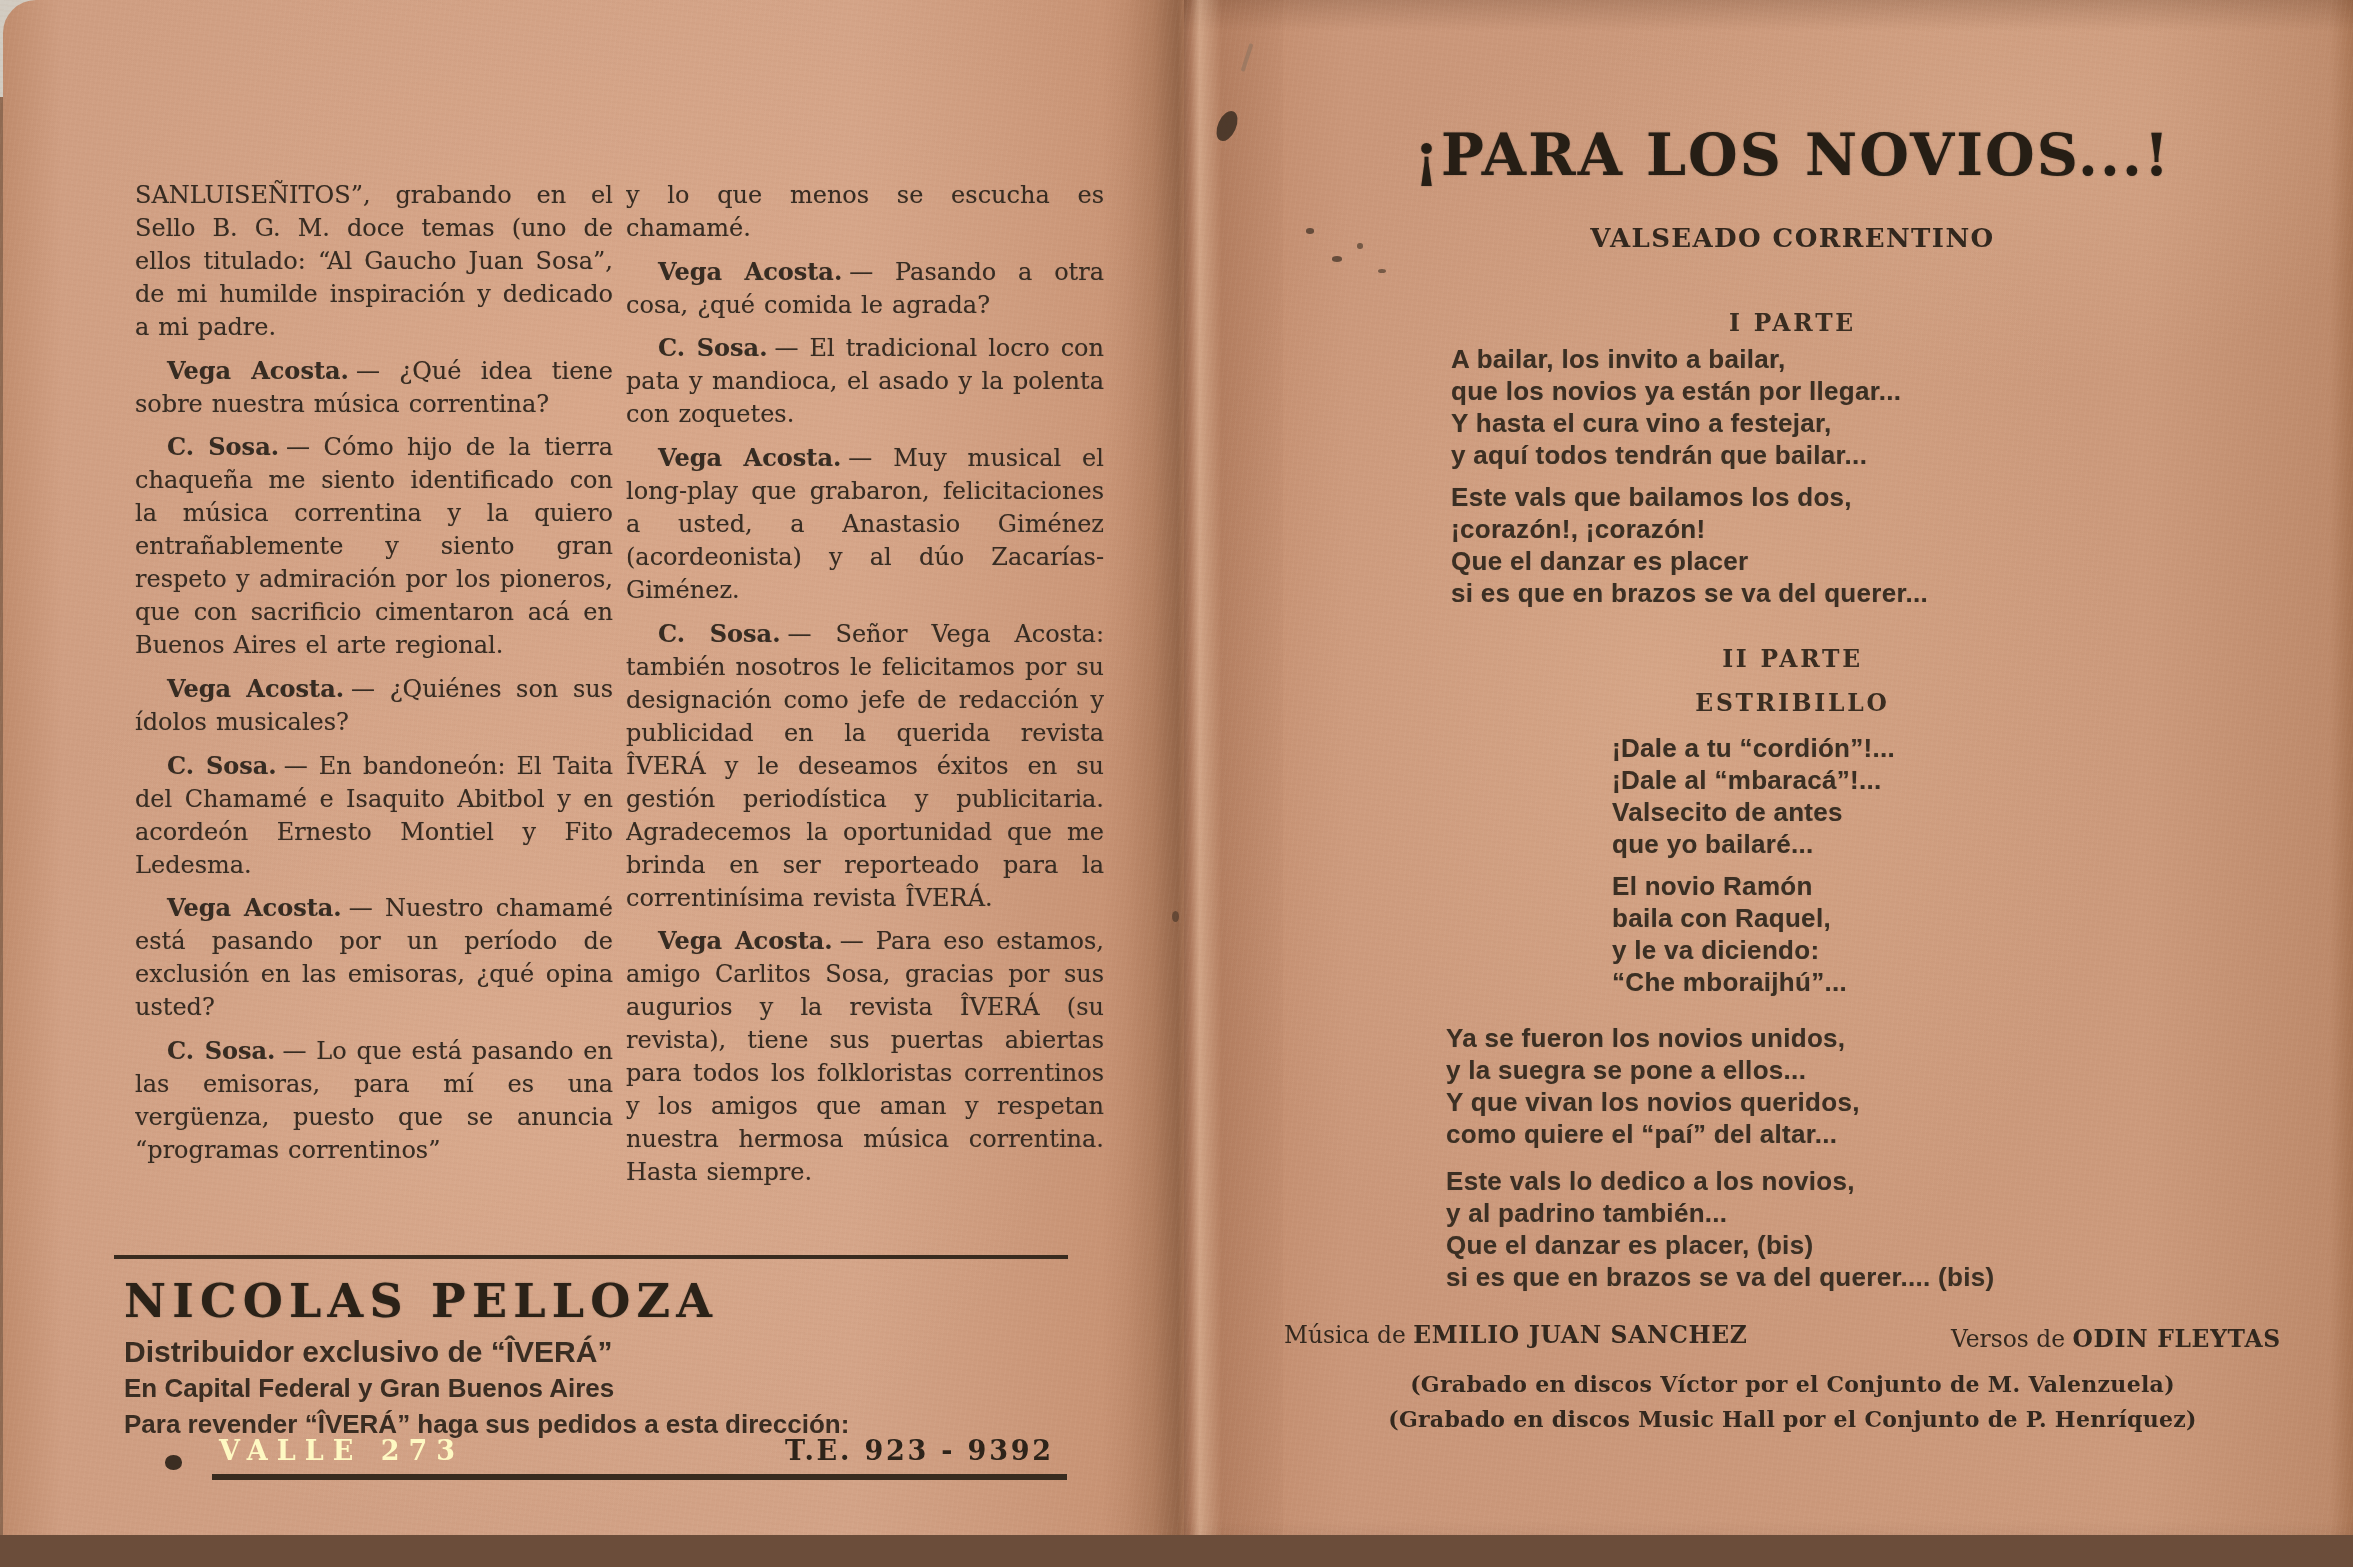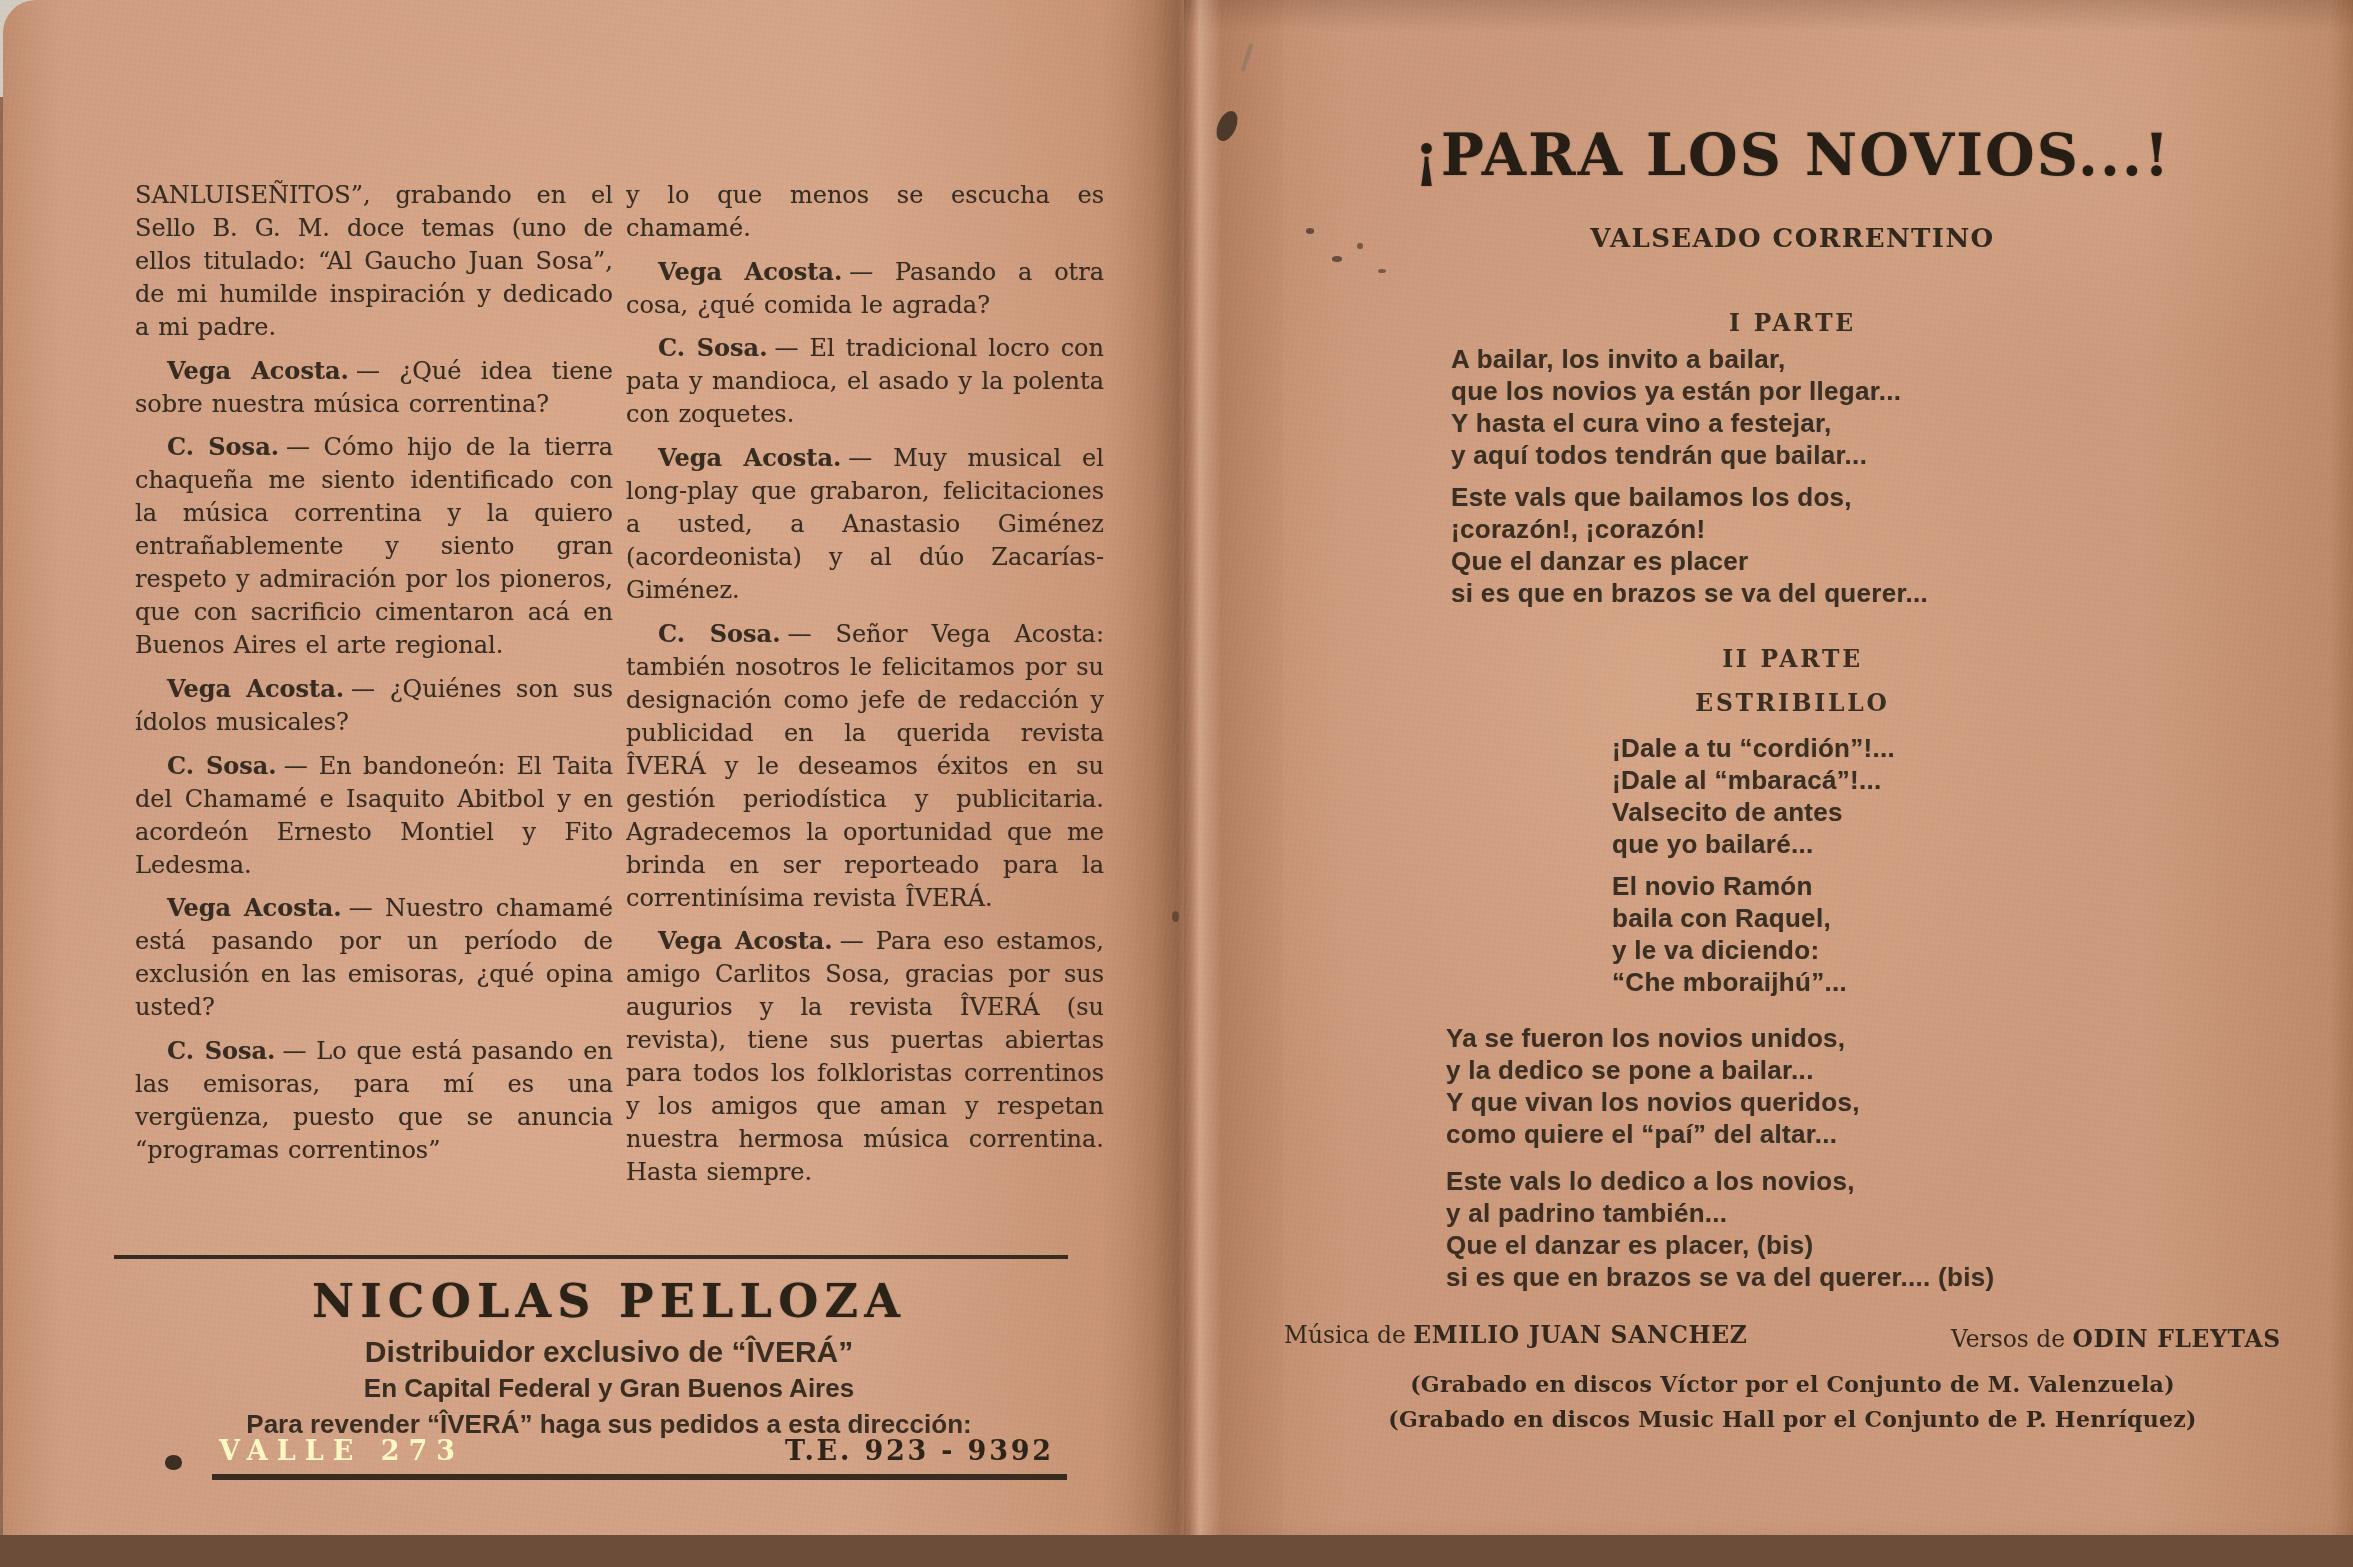--- a/index.html
+++ b/index.html
@@ -35,21 +35,21 @@
   .col1{left:135px;}
   .col2{left:626px;}
   .col p{margin:0 0 9.7px 0;font-size:24px;line-height:33px;text-align:justify;
          color:#372c22;text-indent:32px;word-spacing:1.4px;text-shadow:0 0 0.7px rgba(55,44,34,.35);}
   .col p.noindent{text-indent:0;}
   .speaker{font-weight:bold;margin-right:7px;}
   .speaker:empty{margin:0;}
 
   
   .rule{position:absolute;background:#382b1f;}
-  .ad-center{position:absolute;left:132px;width:954px;text-align:center;color:#32281d;}
+  .ad-center{position:absolute;left:124px;width:954px;text-align:left;color:#32281d;}
   .ad-title{font-size:46px;font-weight:bold;letter-spacing:6.2px;color:#2b2218;
             text-shadow:0 0 1.4px rgba(43,34,24,.45);}
   .ad-sans{font-family:"Liberation Sans",sans-serif;font-weight:bold;color:#3a2d22;}
   .ad-line1{font-size:30px;}
   .ad-line2{font-size:26px;}
   .ad-line3{font-size:26px;}
   .ad-addr{position:absolute;left:219px;top:1435px;font-size:27px;font-weight:bold;
            letter-spacing:9px;color:#fef9c3;}
   .ad-phone{position:absolute;left:785px;top:1435px;font-size:27px;font-weight:bold;
             letter-spacing:2.8px;color:#2e241a;}
@@ -143,21 +143,21 @@
 
   <div class="stanza" style="left:1612px;top:870px;">
     <div class="line">El novio Ramón</div>
     <div class="line">baila con Raquel,</div>
     <div class="line">y le va diciendo:</div>
     <div class="line">“Che mboraijhú”...</div>
   </div>
 
   <div class="stanza" style="left:1446px;top:1022px;">
     <div class="line">Ya se fueron los novios unidos,</div>
-    <div class="line">y la dedico se pone a bailar...</div>
+    <div class="line">y la suegra se pone a ellos...</div>
     <div class="line">Y que vivan los novios queridos,</div>
     <div class="line">como quiere el “paí” del altar...</div>
   </div>
 
   <div class="stanza" style="left:1446px;top:1165px;">
     <div class="line">Este vals lo dedico a los novios,</div>
     <div class="line">y al padrino también...</div>
     <div class="line">Que el danzar es placer, (bis)</div>
     <div class="line">si es que en brazos se va del querer.... (bis)</div>
   </div>

